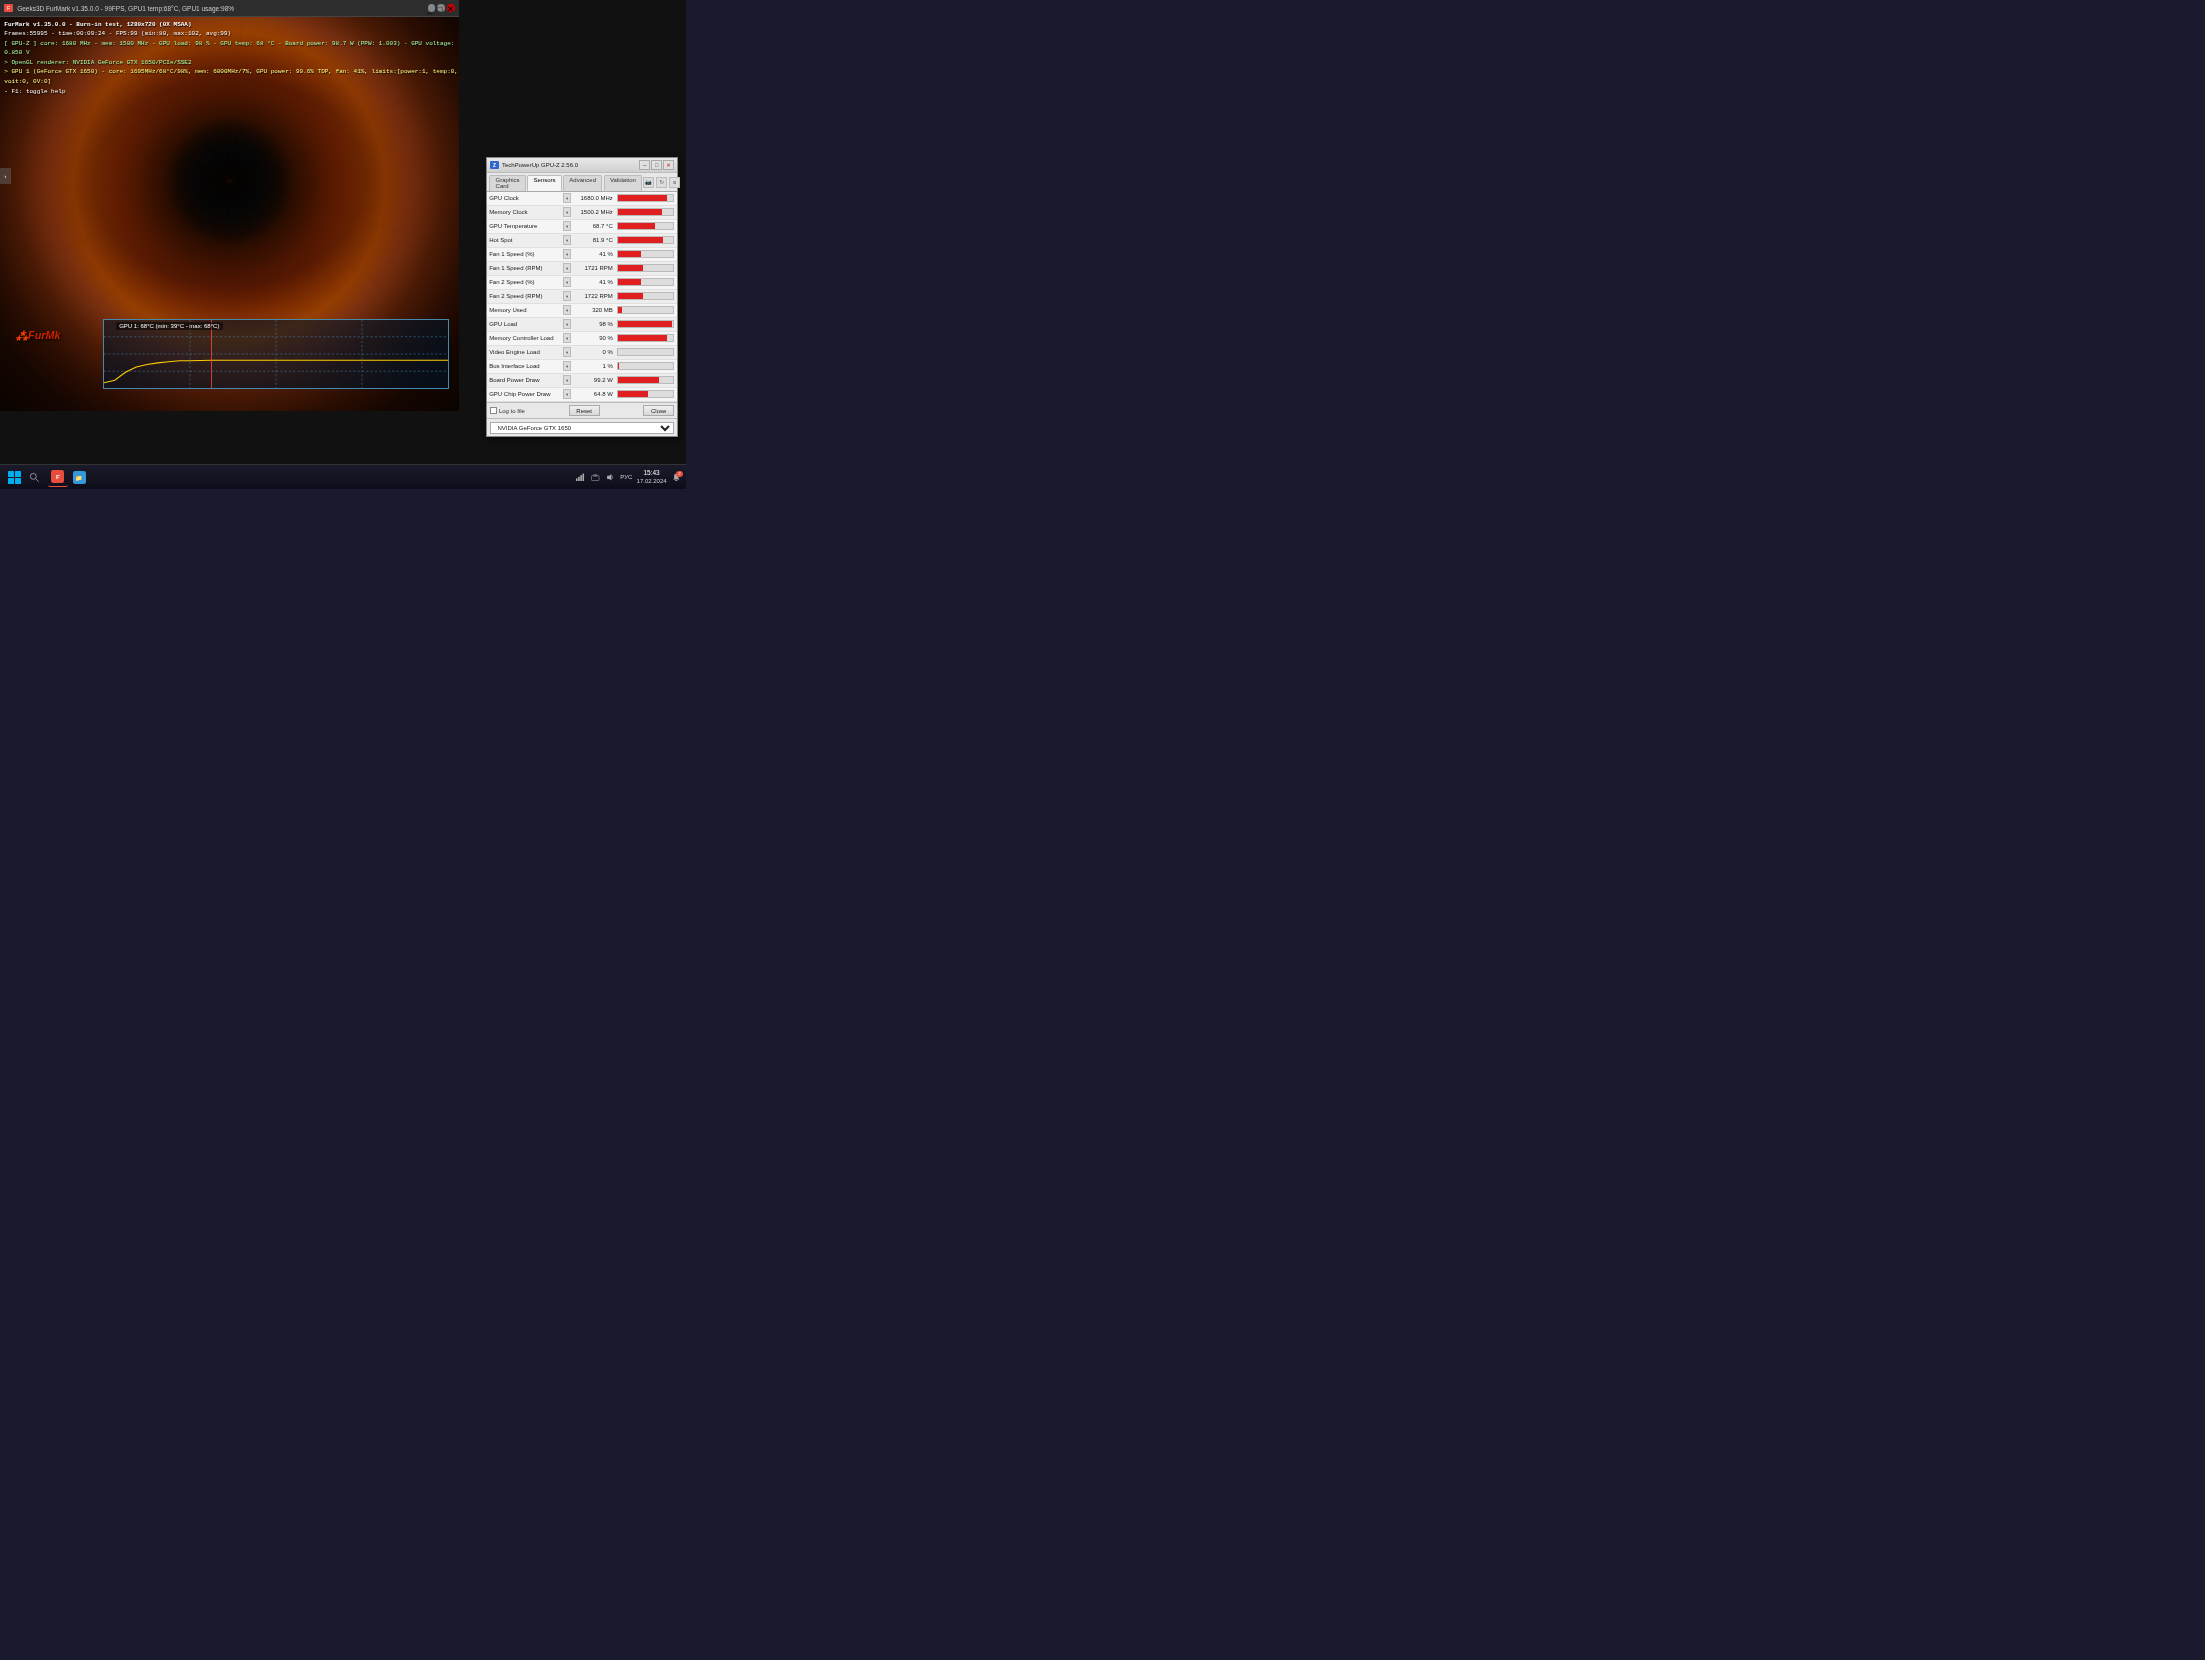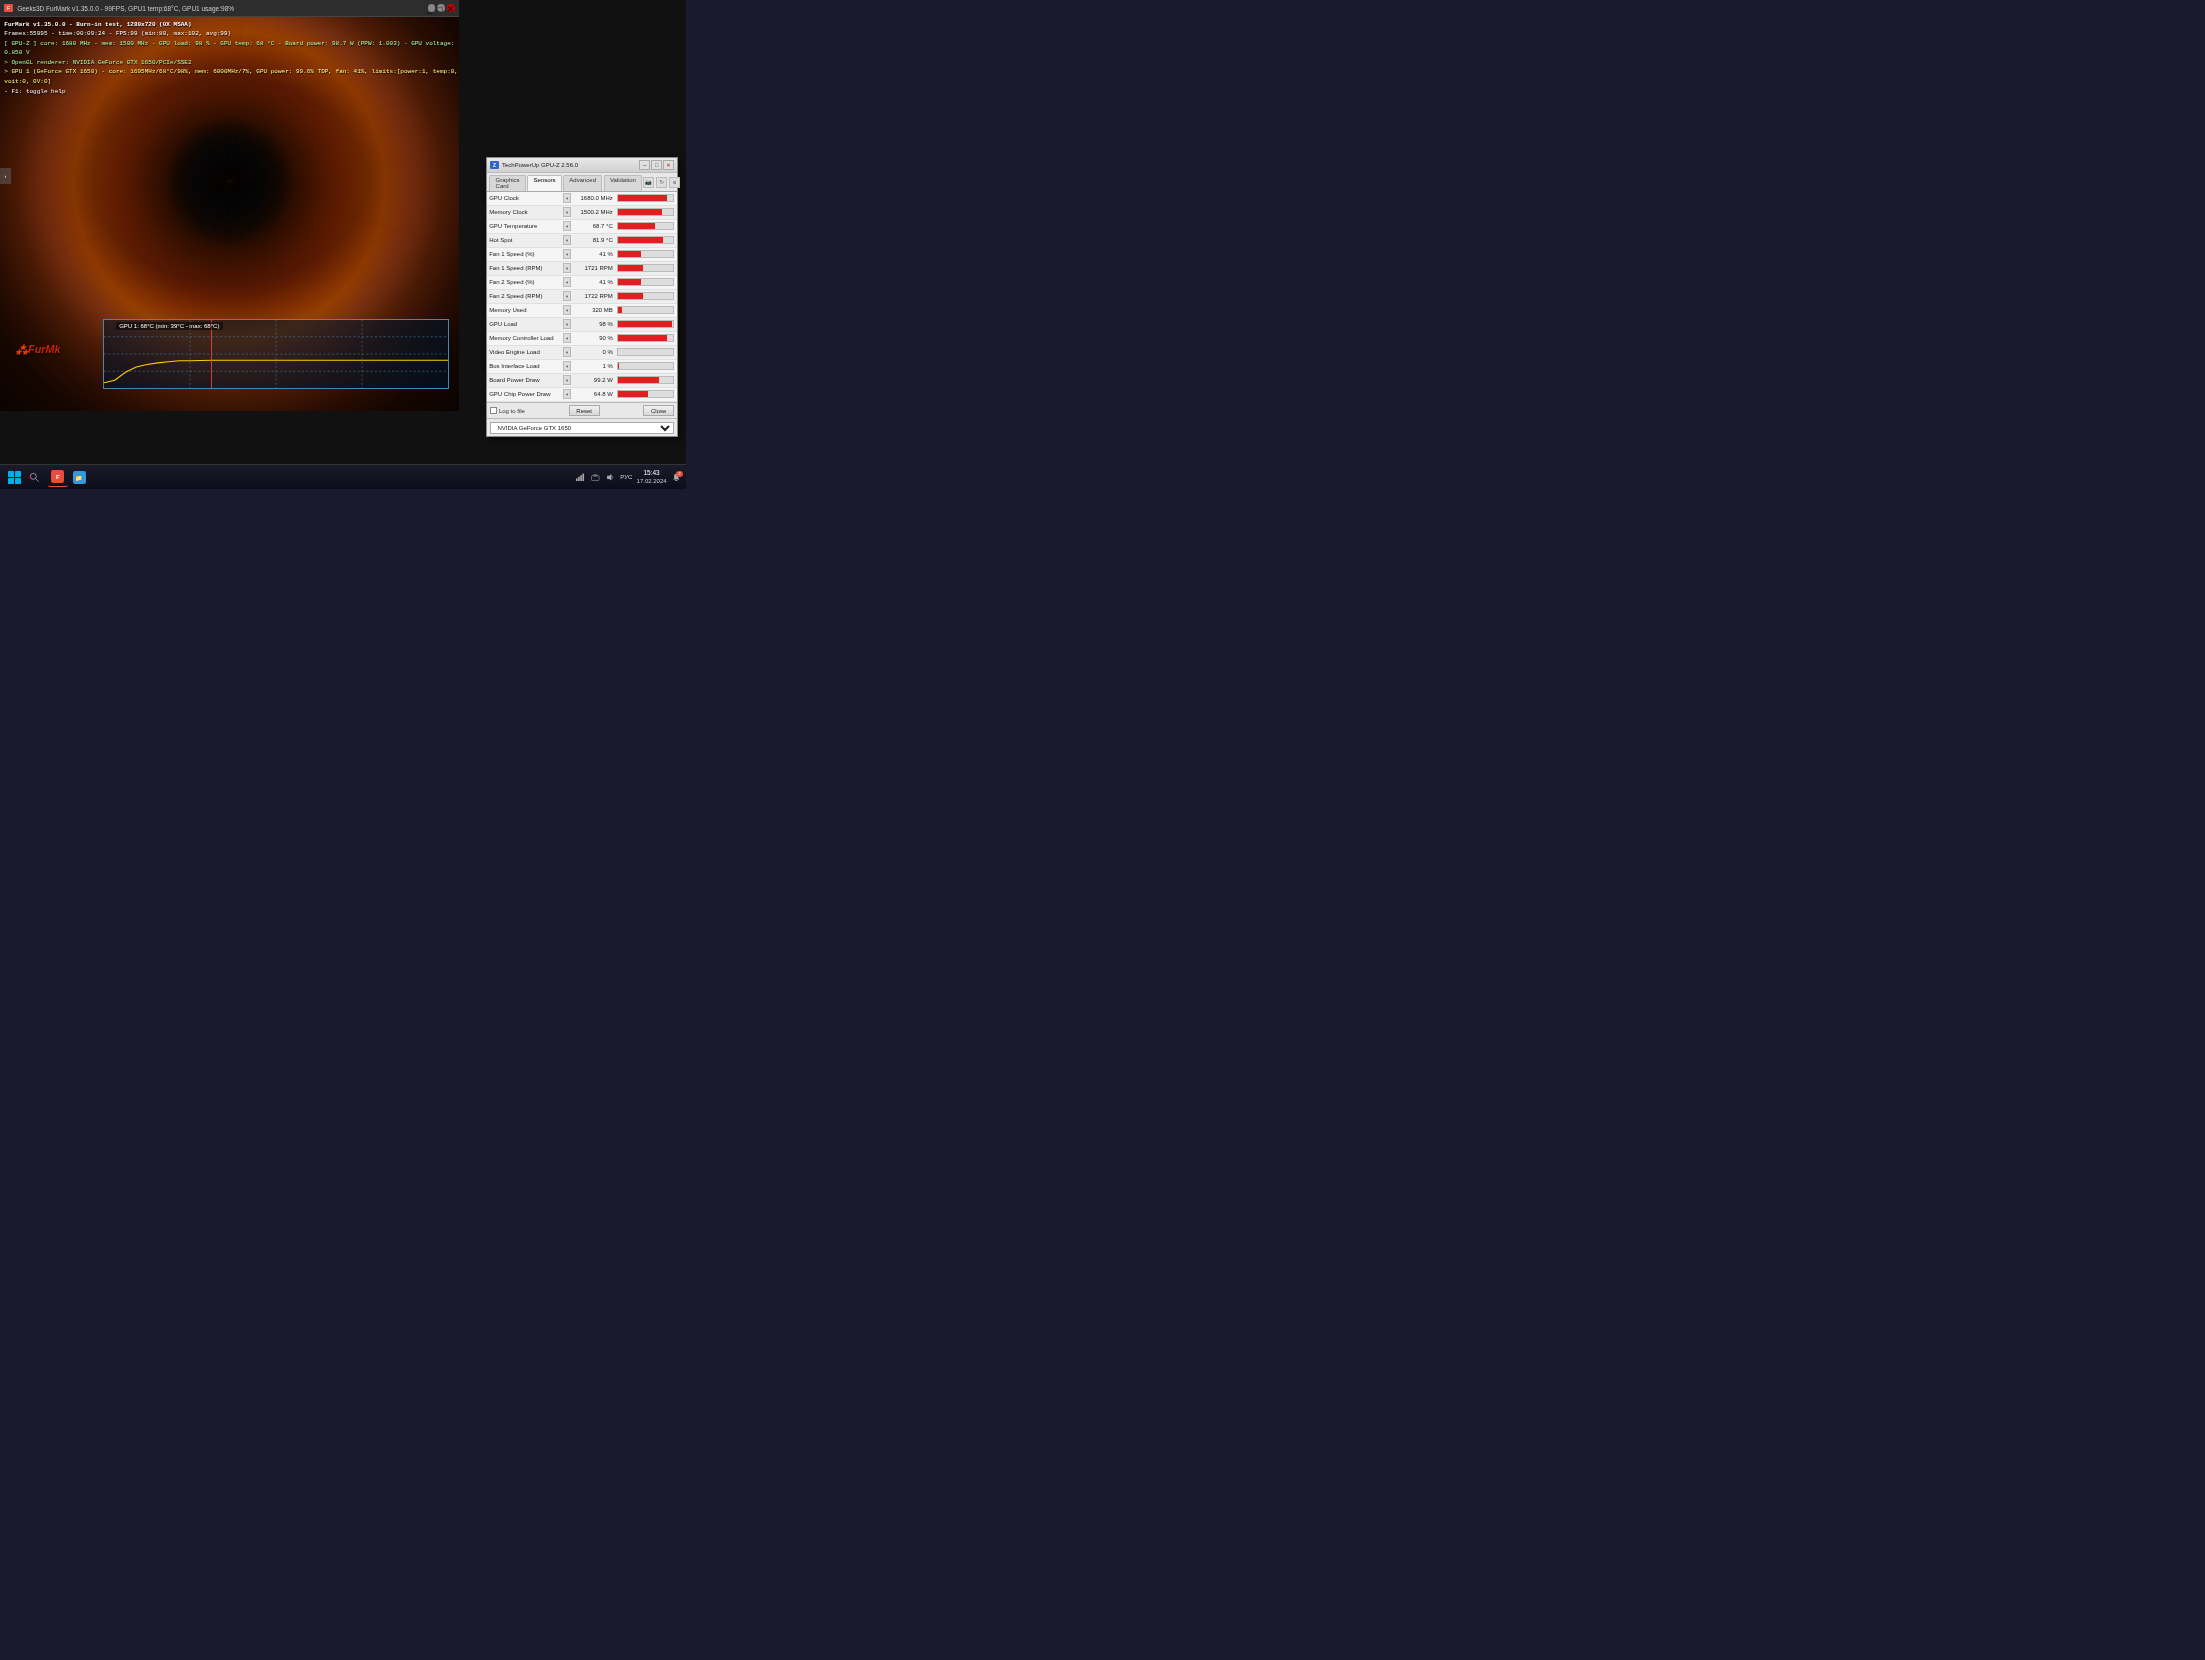--- a/index.html
+++ b/index.html
@@ -128,21 +128,21 @@
     }
     #graph-line {
       position: absolute;
       bottom: 0; left: 0;
       width: 100%; height: 100%;
     }
 
     
     #furmark-logo {
       position: absolute;
-      bottom: 27px;
+      bottom: 41px;
       left: 16px;
       width: 65px;
       height: 43px;
       z-index: 6;
     }
     #furmark-logo-text {
       color: #cc2200;
       font-size: 10.8px;
       font-weight: bold;
       font-style: italic;

